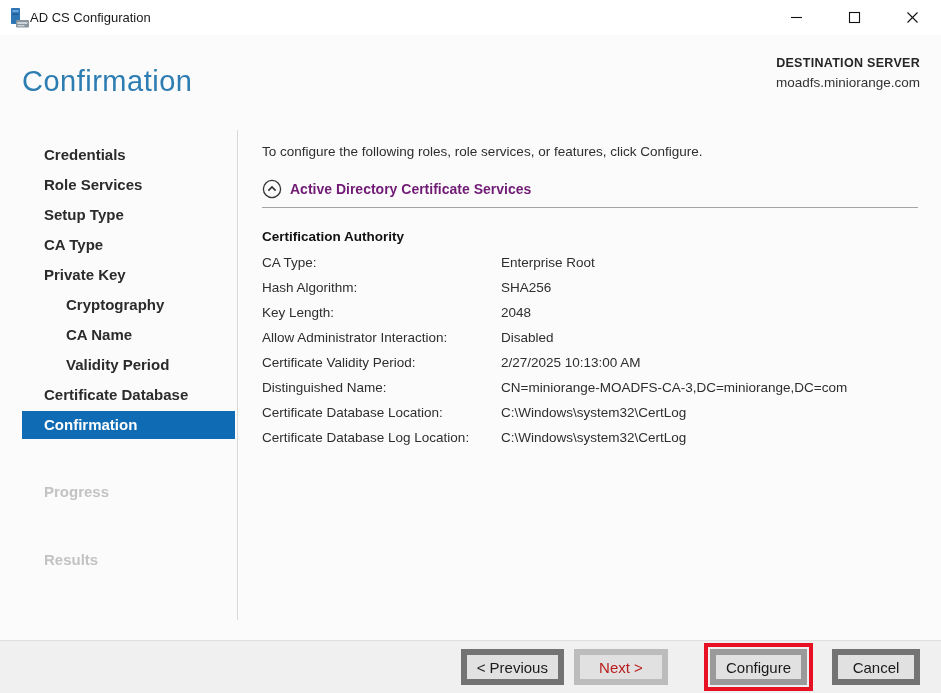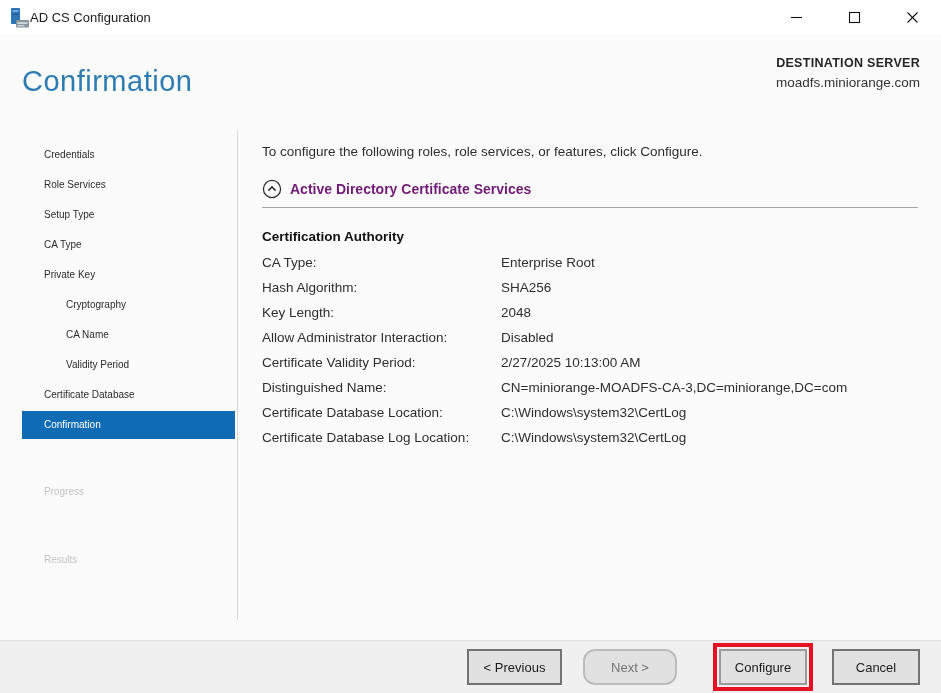--- a/index.html
+++ b/index.html
@@ -37,22 +37,22 @@
     margin:30px 0 0 22px;font-size:29px;font-weight:300;
     color:var(--heading-blue);letter-spacing:0.5px;
   }
   .dest{margin:21px 21px 0 0;text-align:right;}
   .dest-label{font-size:12.5px;font-weight:bold;color:#262626;letter-spacing:0.3px;}
   .dest-server{font-size:13.5px;color:#333;margin-top:5px;}
   
   .bodyarea{flex:1 1 auto;display:flex;min-height:0;}
   .sidebar{width:237px;flex:0 0 auto;padding:10px 2px 0 22px;}
   .nav-item{
-    height:30px;line-height:30px;font-size:10px;color:#2b2b2b;
-    padding-left:22px;white-space:nowrap;cursor:default;
+    height:30px;line-height:30px;font-size:15px;color:#2b2b2b;
+    padding-left:22px;white-space:nowrap;cursor:default;font-weight:bold;
   }
   .nav-item.indent{padding-left:44px;}
   .nav-item.selected{background:var(--accent-blue);color:#ffffff;height:28px;line-height:28px;margin:1px 0;}
   .nav-item.disabled{color:#c3c3c3;margin-top:38px;}
   .content{
     flex:1 1 auto;border-left:1px solid var(--divider-gray);
     padding:10px 23px 0 24px;margin-bottom:20px;overflow:hidden;
   }
   .intro{font-size:13.5px;color:#2e2e2e;margin:4px 0 0 0;}
   .section-header{display:flex;align-items:center;margin-top:20px;}
@@ -62,26 +62,26 @@
   .group-title{font-size:13.5px;font-weight:bold;color:#111;margin-top:21px;}
   .details{margin-top:7px;}
   .detail-row{display:grid;grid-template-columns:223px 1fr;min-height:25px;align-items:start;gap:16px;}
   .detail-label,.detail-value{font-size:13.5px;color:#2e2e2e;line-height:20px;padding-top:2px;}
   
   .footer{
     height:53px;flex:0 0 auto;background:#f0f0f0;border-top:1px solid #dfdfdf;
     display:flex;align-items:center;justify-content:flex-end;padding-right:21px;
   }
   .btn{
-    height:36px;background:var(--button-face);border:2px solid #737373;
-    font-family:"Liberation Sans","DejaVu Sans",sans-serif;font-size:13px;color:#1a1a1a;
+    height:36px;background:var(--button-face);border:6px solid #737373;
+    font-family:"Liberation Sans","DejaVu Sans",sans-serif;font-size:15px;color:#1a1a1a;
     padding:0 10px;cursor:pointer;
   }
   .btn-previous{min-width:95px;}
-  .btn-next{min-width:94px;border-color:#bcbcbc;color:#737373;margin-left:21px;cursor:default;border-radius:12px;}
+  .btn-next{min-width:94px;border-color:#bcbcbc;color:#b91c1c;margin-left:10px;cursor:default;}
   .annotation-box{
     margin-left:36px;border:4px solid var(--annotation-red);padding:2px;
     display:inline-flex;background:transparent;
   }
   .btn-configure{min-width:88px;border-color:#9a9a9a;}
   .btn-cancel{min-width:88px;margin-left:19px;}
 </style>
 </head>
 <body>
 

